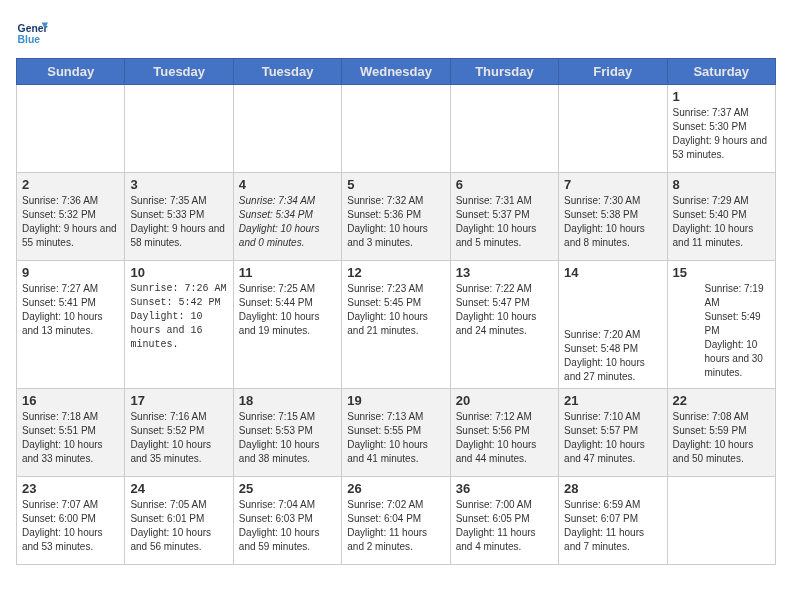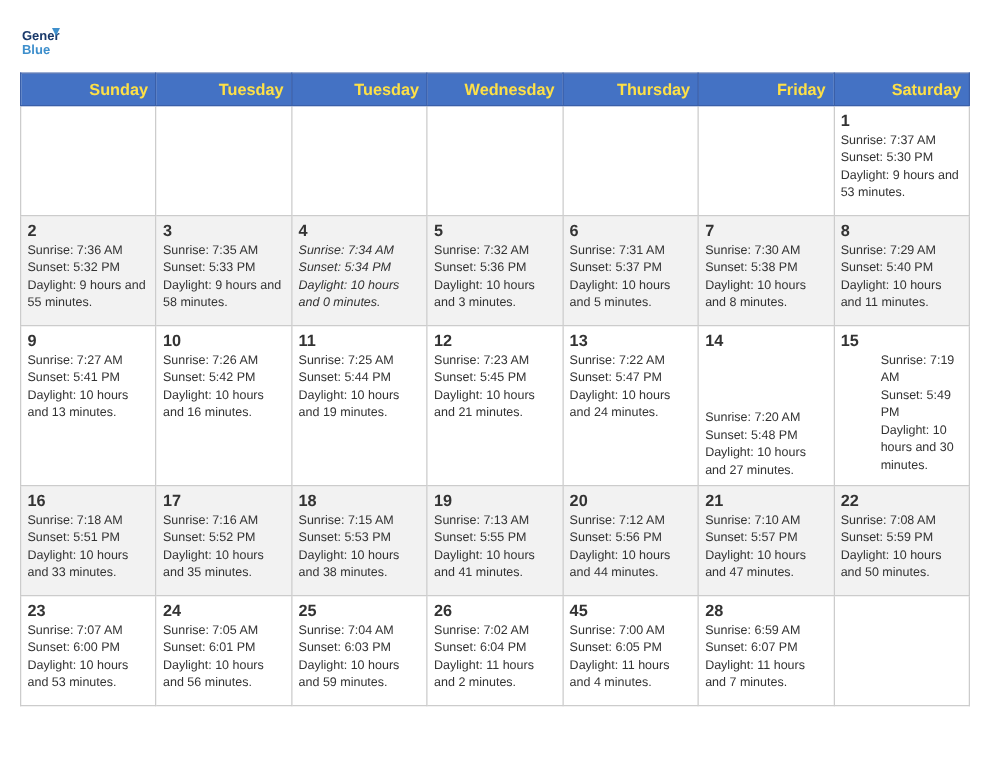--- a/index.html
+++ b/index.html
@@ -33,25 +33,25 @@
       font-size: 16px;
       color: #333;
     }
     .calendar-table {
       width: 100%;
       border-collapse: collapse;
       table-layout: fixed;
     }
     .calendar-table th {
       background: #4472c4;
-      color: #fde047;
+      color: #e5e5e5;
       font-size: 13px;
       font-weight: bold;
       padding: 5px 6px;
-      text-align: right;
+      text-align: center;
       border: 1px solid #3a5fa8;
     }
     .calendar-table td {
       border: 1px solid #ccc;
       vertical-align: top;
       padding: 4px 5px;
       height: 88px;
       background: #fff;
     }
     .calendar-table tr:nth-child(even) td {
@@ -171,21 +171,21 @@
       </tr>
       <tr>
         <td>
           <span class="day-num">9</span>
           <div class="day-info" style="white-space: pre-line;">Sunrise: 7:27 AM
 Sunset: 5:41 PM
 Daylight: 10 hours and 13 minutes.</div>
         </td>
         <td>
           <span class="day-num">10</span>
-          <div class="day-info" style="white-space: pre-line;">Sunrise: 7:26 AM
+          <div class="day-info" style="white-space: pre-line; font-family: Liberation Mono, monospace;">Sunrise: 7:26 AM
 Sunset: 5:42 PM
 Daylight: 10 hours and 16 minutes.</div>
         </td>
         <td>
           <span class="day-num">11</span>
           <div class="day-info" style="white-space: pre-line;">Sunrise: 7:25 AM
 Sunset: 5:44 PM
 Daylight: 10 hours and 19 minutes.</div>
         </td>
         <td>
@@ -276,21 +276,21 @@
 Sunset: 6:03 PM
 Daylight: 10 hours and 59 minutes.</div>
         </td>
         <td>
           <span class="day-num">26</span>
           <div class="day-info" style="white-space: pre-line;">Sunrise: 7:02 AM
 Sunset: 6:04 PM
 Daylight: 11 hours and 2 minutes.</div>
         </td>
         <td>
-          <span class="day-num">45</span>
+          <span class="day-num">36</span>
           <div class="day-info" style="white-space: pre-line;">Sunrise: 7:00 AM
 Sunset: 6:05 PM
 Daylight: 11 hours and 4 minutes.</div>
         </td>
         <td>
           <span class="day-num">28</span>
           <div class="day-info" style="white-space: pre-line;">Sunrise: 6:59 AM
 Sunset: 6:07 PM
 Daylight: 11 hours and 7 minutes.</div>
         </td>

